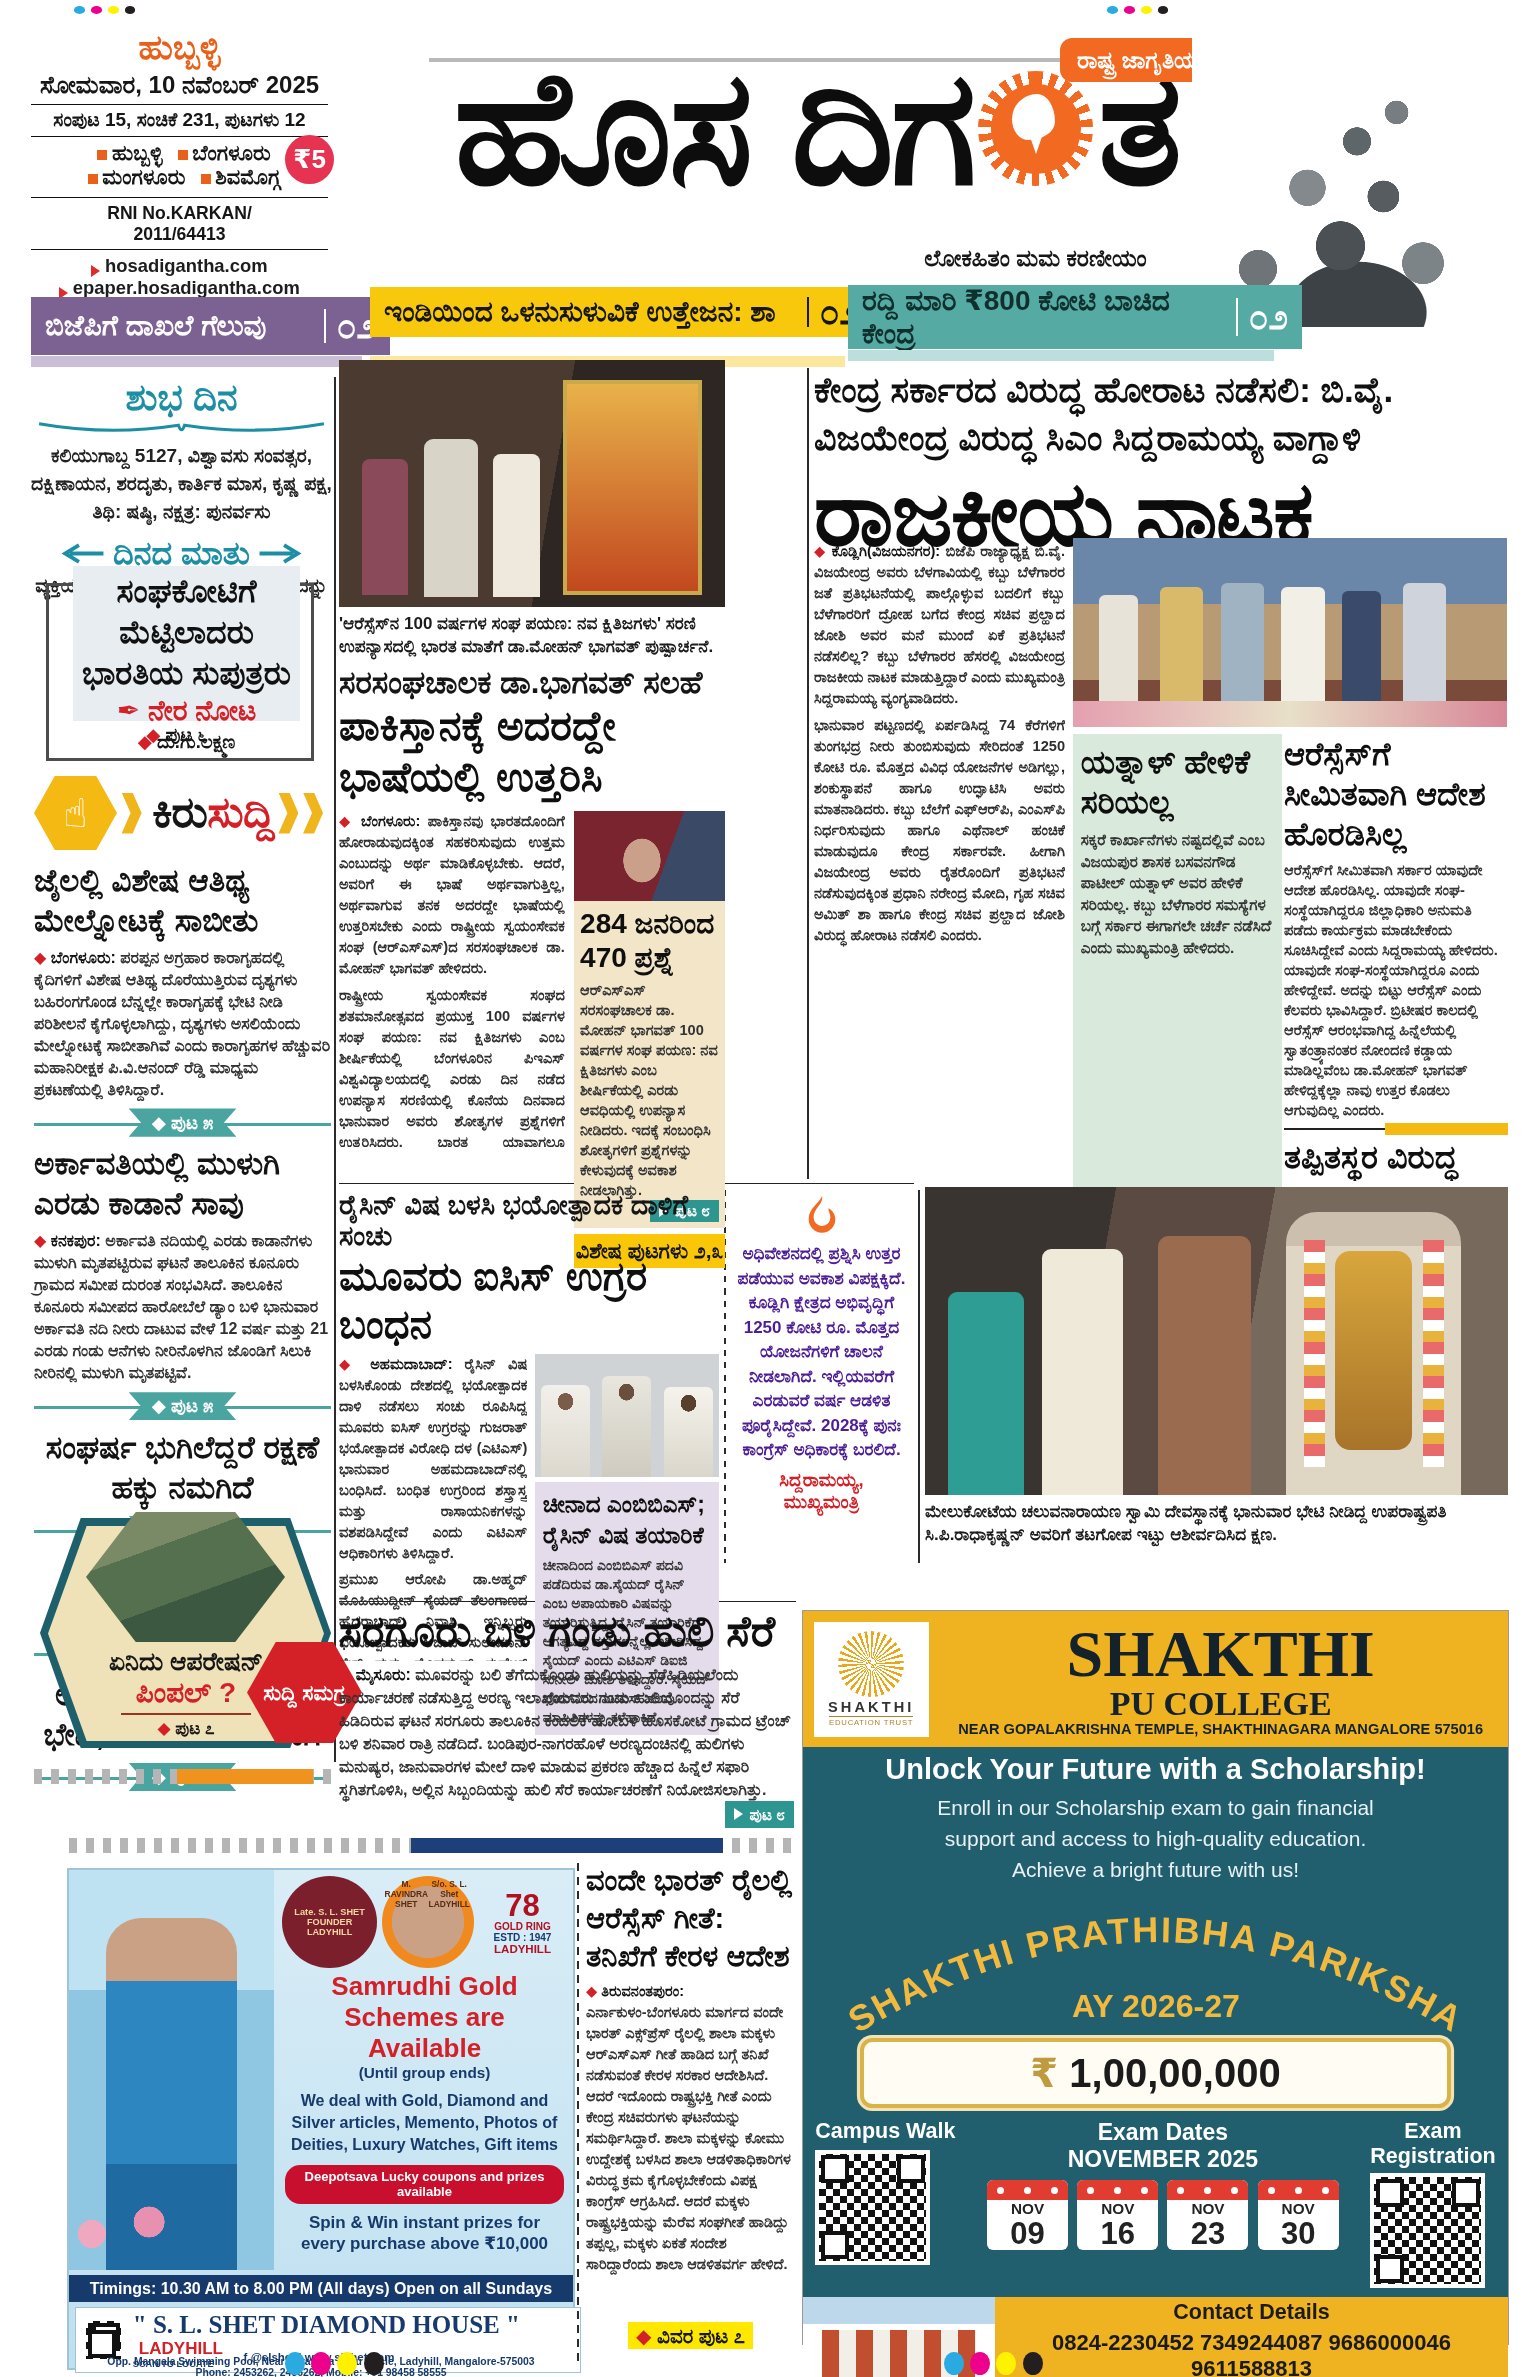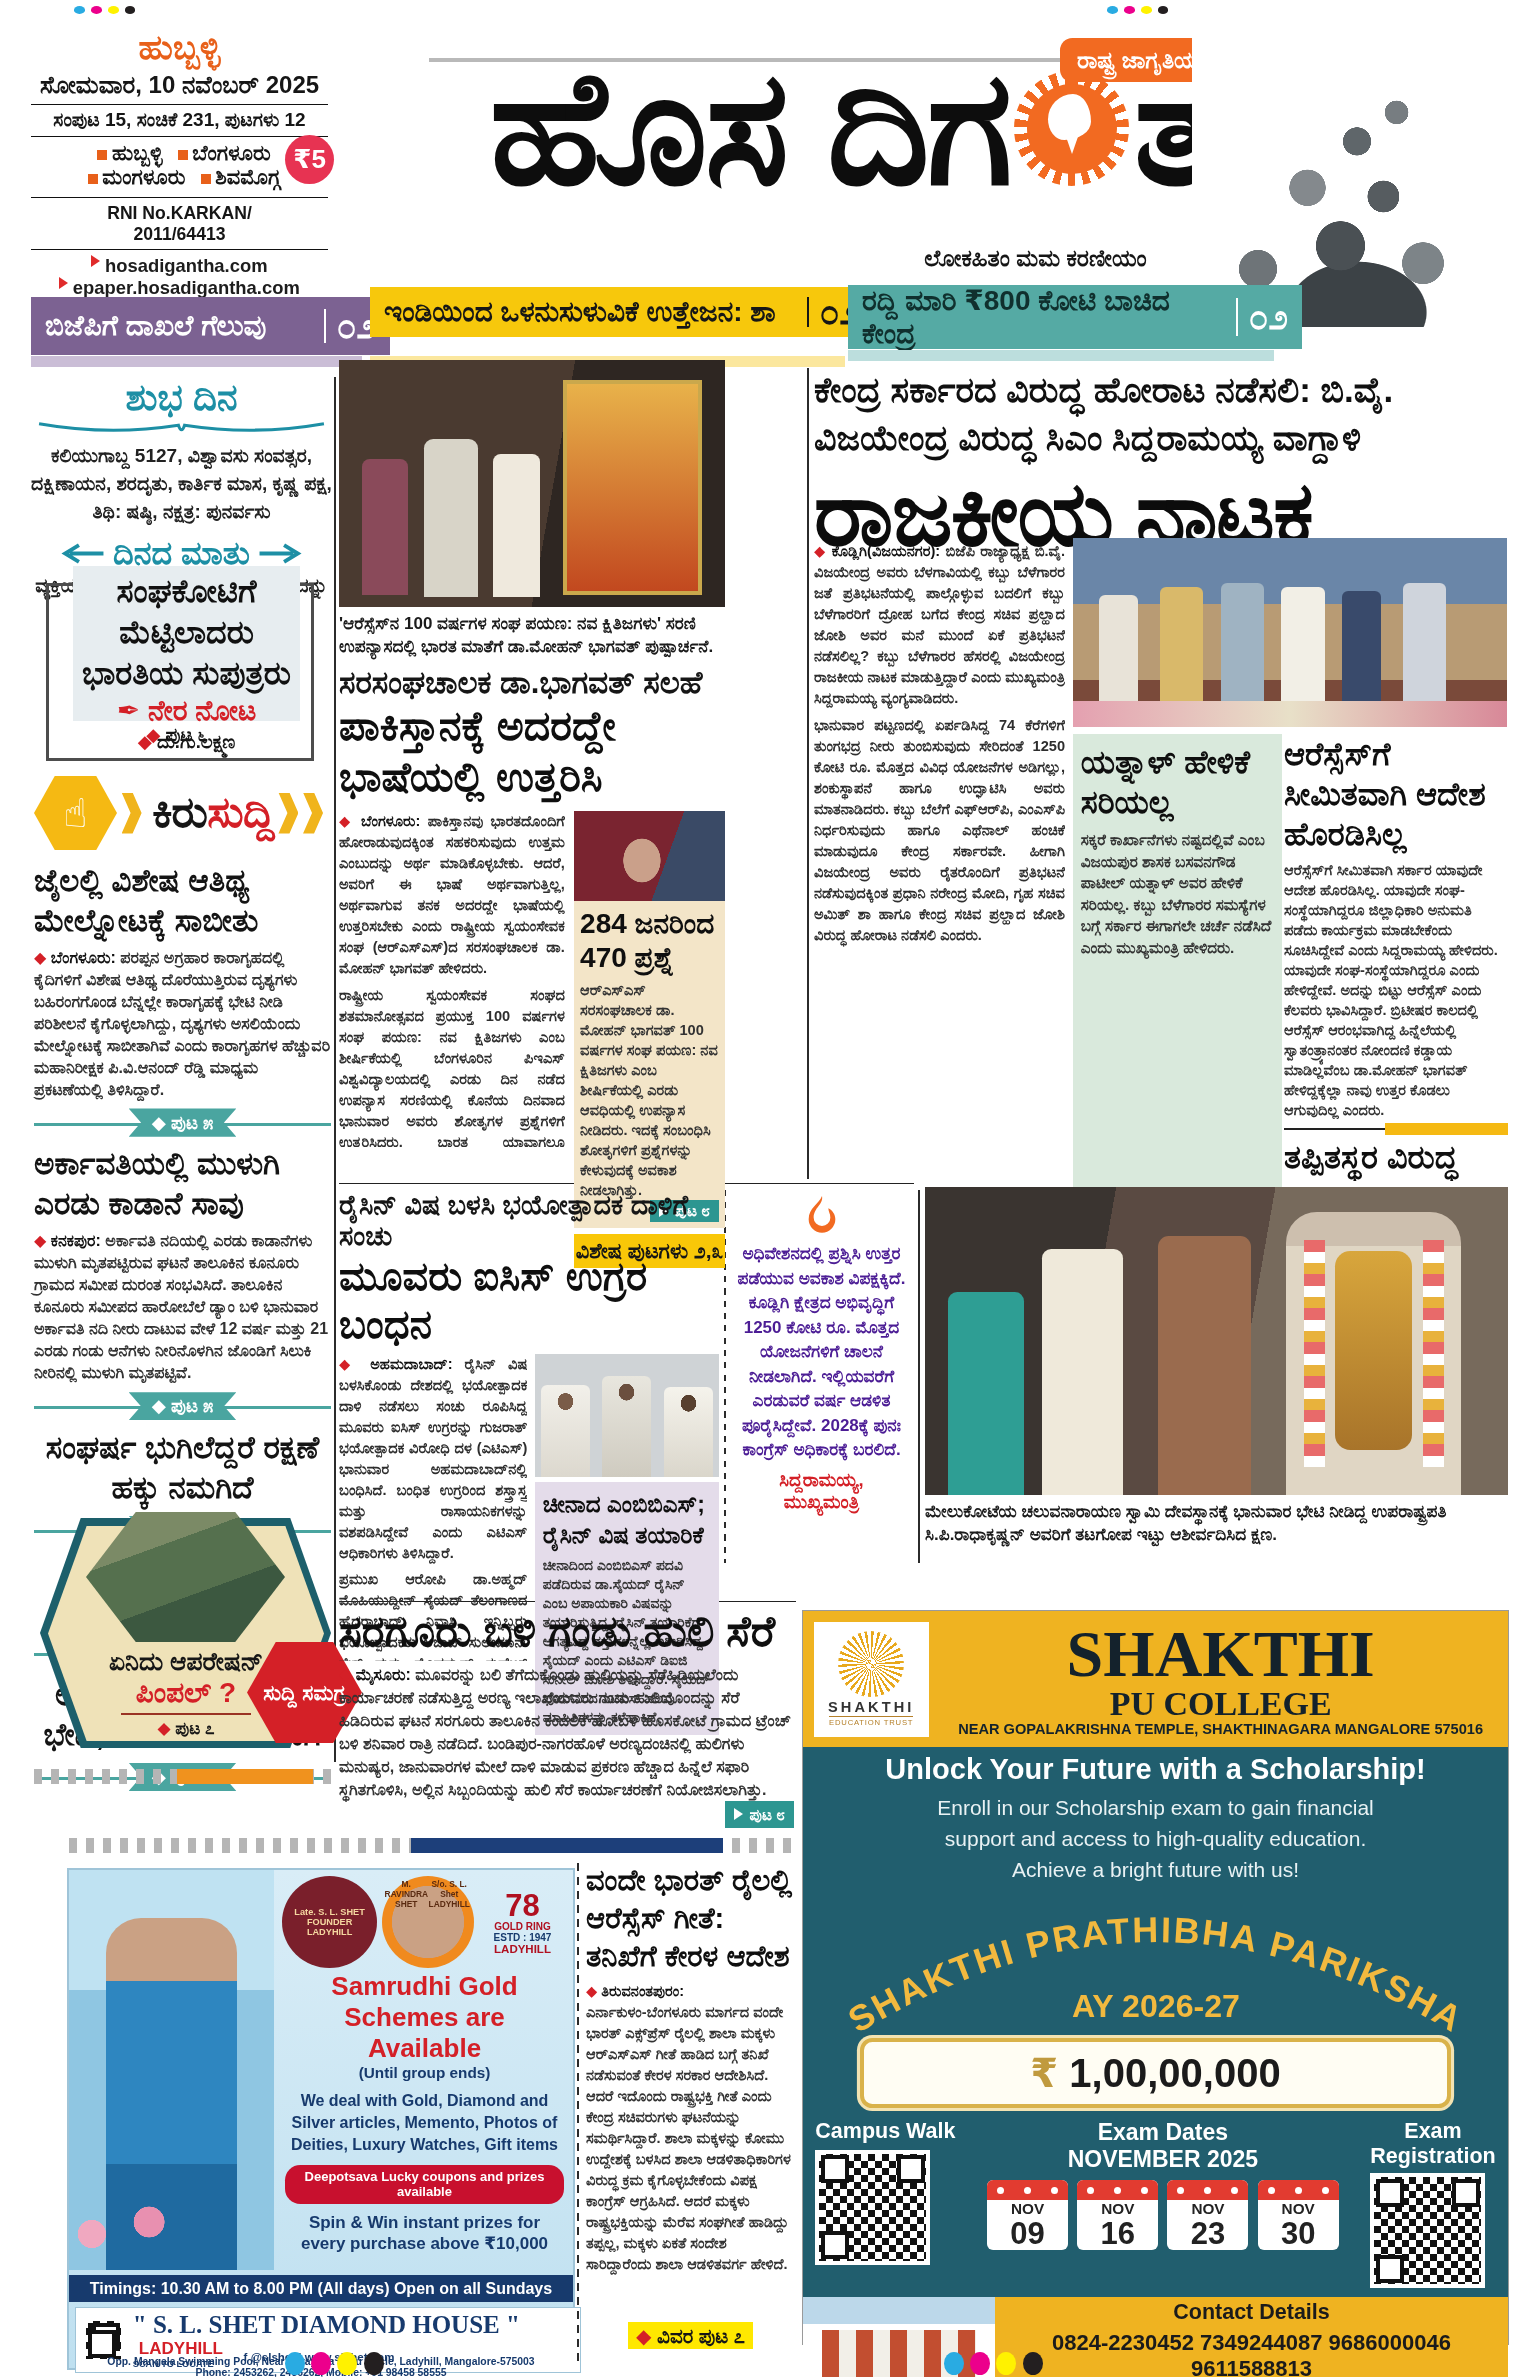--- a/index.html
+++ b/index.html
@@ -11,21 +11,21 @@
   .clip{overflow:hidden;}
   .hr{border-top:1.5px solid #222;}
   .vrule{position:absolute;width:1.5px;background:#2b2b2b;}
   .vrule.dash{background:repeating-linear-gradient(#2b2b2b 0 6.1px,transparent 6.1px 12.3px);width:1.5px;}
   
   .city{color:#e8601a;font-size:34px;font-weight:bold;}
   .hl-rule{border-top:1.5px solid #111;margin:4.6px 0;}
   .edsq{display:inline-block;width:10px;height:10px;background:#e8601a;margin:0 4.6px 0 9.2px;}
   .price{position:absolute;width:49px;height:49px;border-radius:50%;background:#e73352;color:#fff;
          font-size:26px;font-weight:bold;display:flex;align-items:center;justify-content:center;}
-  .linkrow{font-size:18.4px;font-weight:bold;color:#1d1d1d;display:flex;align-items:flex-start;justify-content:center;gap:4.6px;}
+  .linkrow{font-size:18.4px;font-weight:bold;color:#1d1d1d;display:flex;align-items:flex-end;justify-content:center;gap:4.6px;}
   .tri{width:0;height:0;border-left:9.2px solid #e02b2b;border-top:6.1px solid transparent;border-bottom:6.1px solid transparent;display:inline-block;}
   .yt{display:inline-flex;width:31px;height:20px;background:#e62117;border-radius:4.6px;align-items:center;justify-content:center;}
   .yt:before{content:"";border-left:7.7px solid #fff;border-top:4.6px solid transparent;border-bottom:4.6px solid transparent;}
   .mast-title{font-size:159px;font-weight:bold;color:#0d0d0d;line-height:1;letter-spacing:-3.1px;display:flex;align-items:center;}
   .gear{width:115px;height:115px;border-radius:50%;background:repeating-conic-gradient(#f26a21 0 8deg,#fff 8deg 16deg);
         display:flex;align-items:center;justify-content:center;margin:0 4.6px;}
   .gear-in{width:90px;height:90px;border-radius:50%;background:#f26a21;position:relative;overflow:hidden;}
   .gear-map{position:absolute;left:21.5px;top:10.7px;width:43px;height:46px;background:#fff;border-radius:58% 42% 62% 38%/55% 60% 40% 45%;}
   .gear-nib{position:absolute;left:36px;top:44px;width:0;height:0;border-left:9.2px solid transparent;border-right:9.2px solid transparent;border-top:26px solid #fff;}
   .flag{background:#f26a21;color:#fff;border-radius:12.3px;font-size:23px;font-weight:bold;
@@ -157,21 +157,21 @@
         <span class="tri"></span>
         <span>epaper.hosadigantha.com</span>
       </div>
     <div class="linkrow">
         <span class="tri"></span>
         <span>Hosadigantha Digital</span>
         <span class="yt"></span>
       </div>
   </div>
 
-  <div class="abs" style="left:418px;top:49px;width:797px;display:flex;justify-content:flex-end">
+  <div class="abs" style="left:418px;top:49px;width:797px;display:flex;justify-content:center">
     <div class="mast-title">
       <span>ಹೊಸ ದಿಗ</span>
       <span class="gear">
           <span class="gear-in">
             <span class="gear-map"></span>
             <span class="gear-nib"></span>
           </span>
         </span>
       <span>ತ</span>
     </div>

